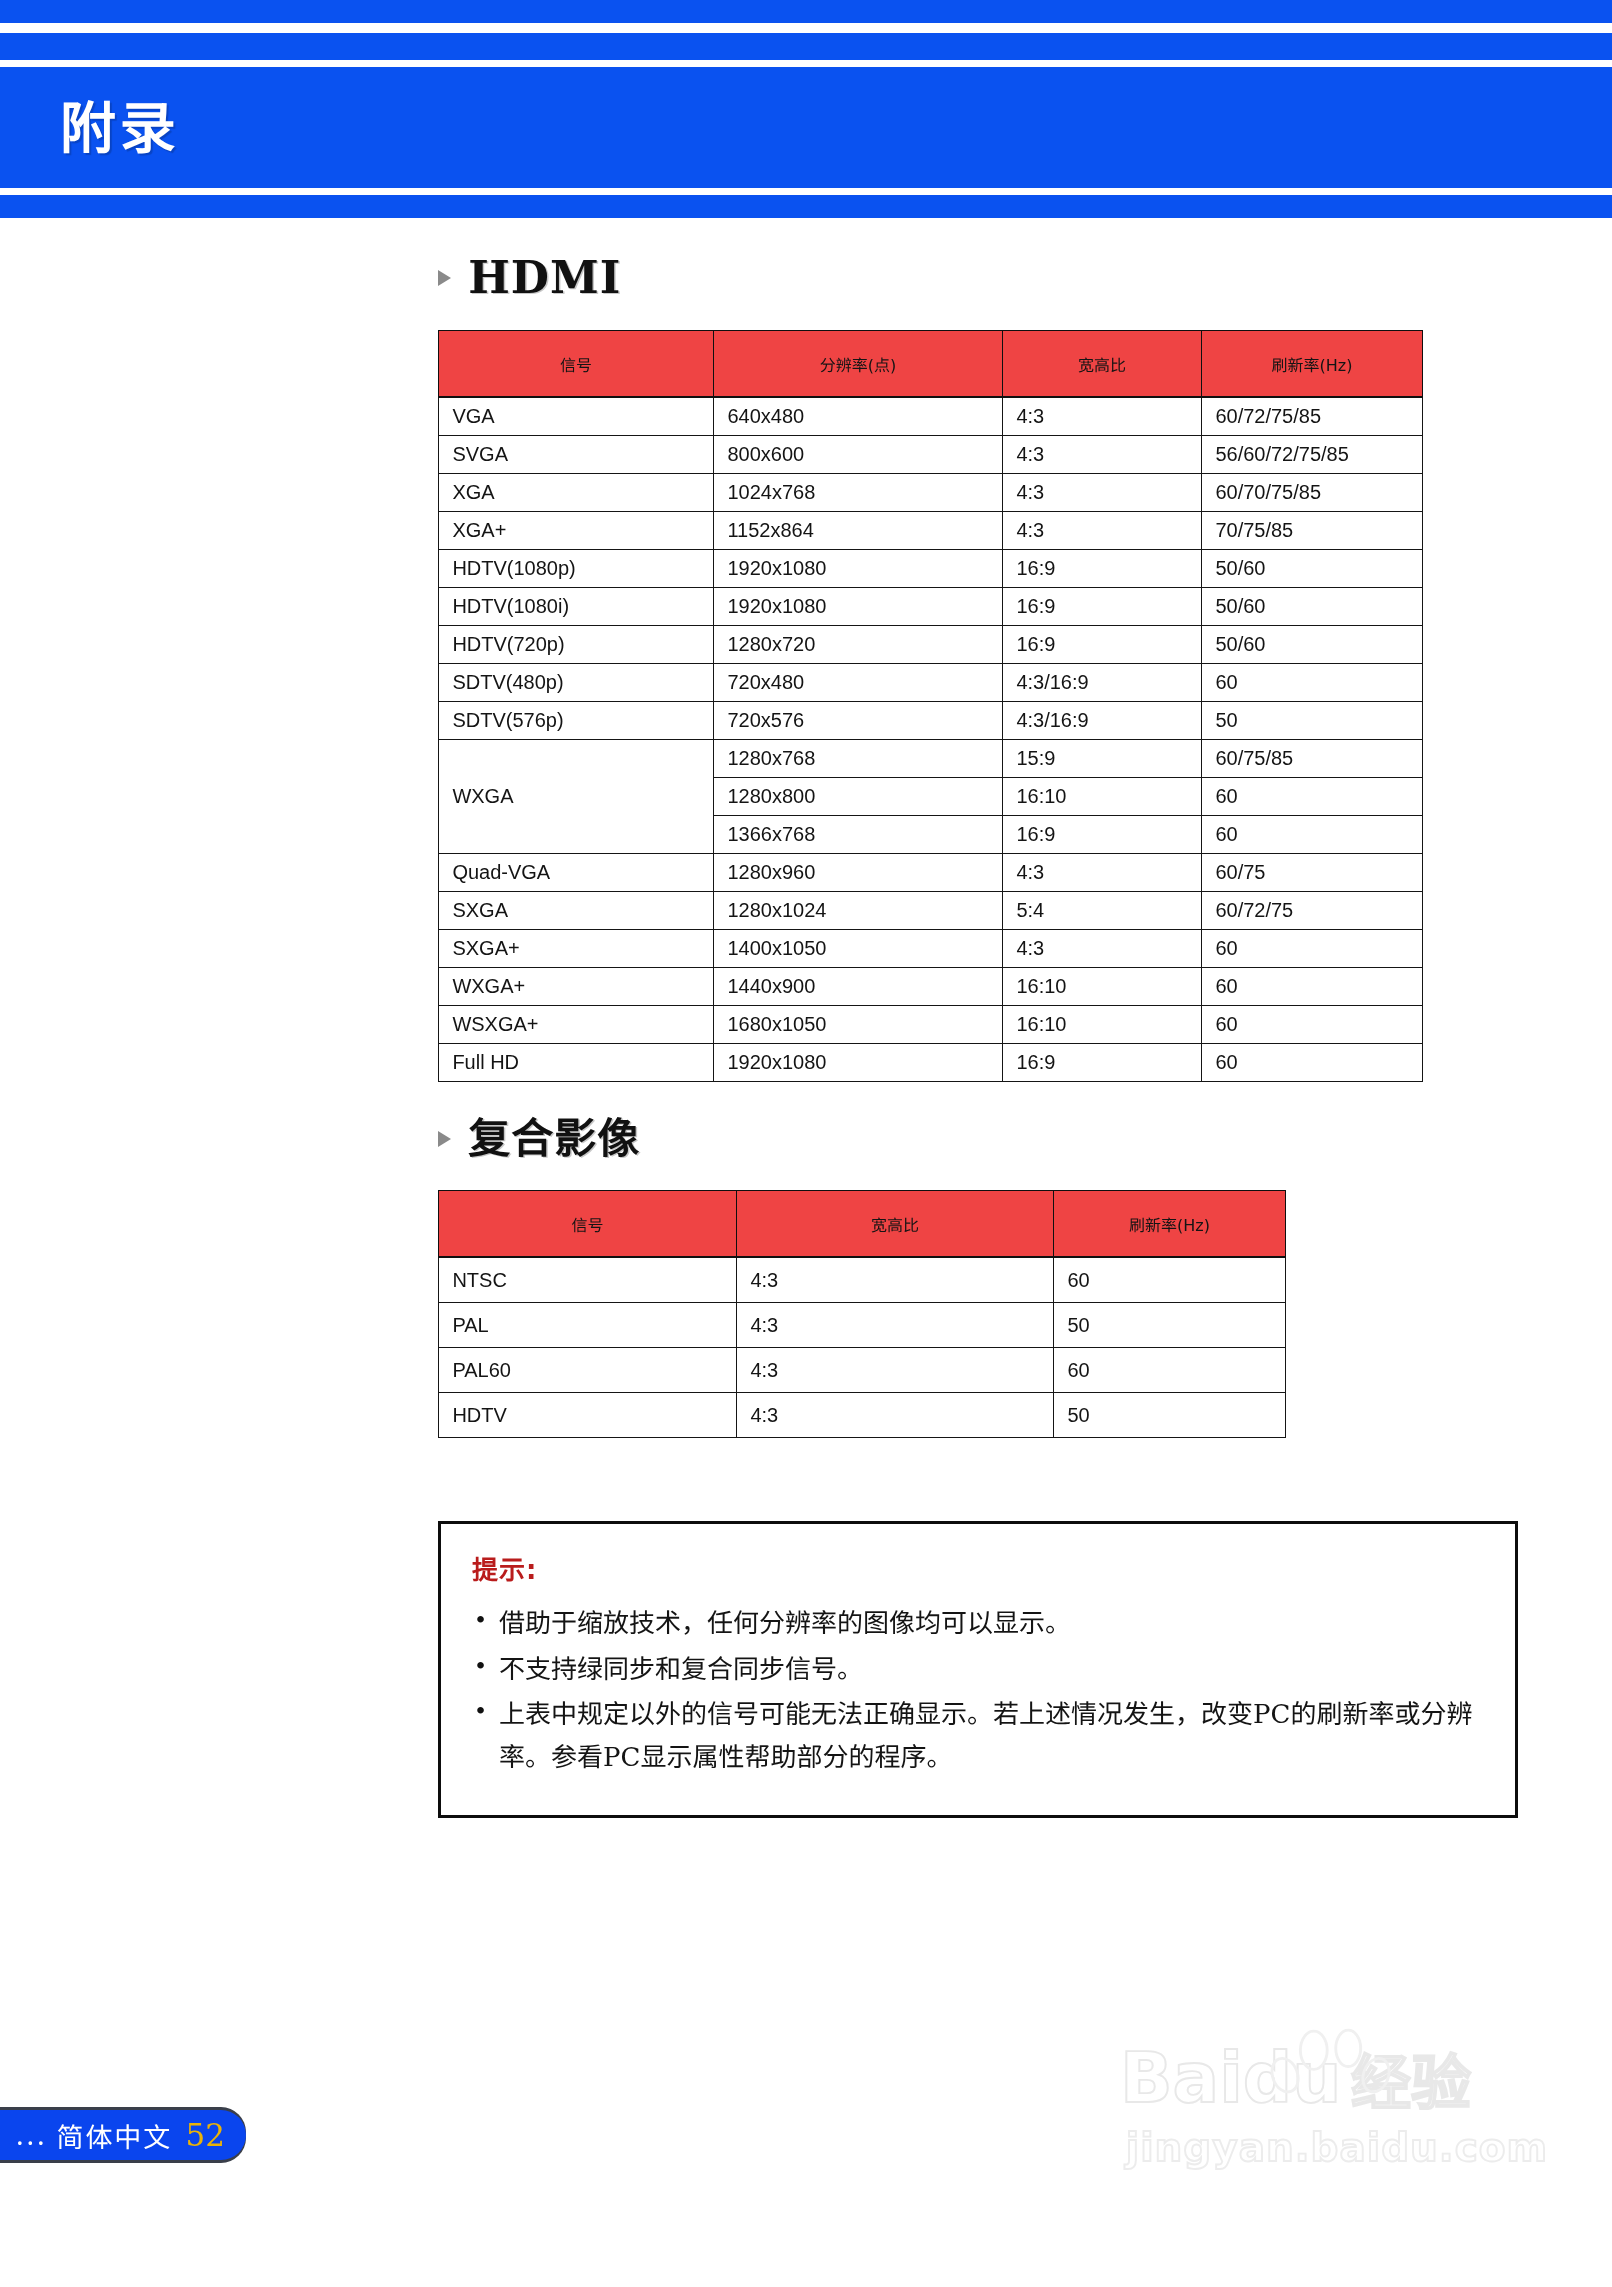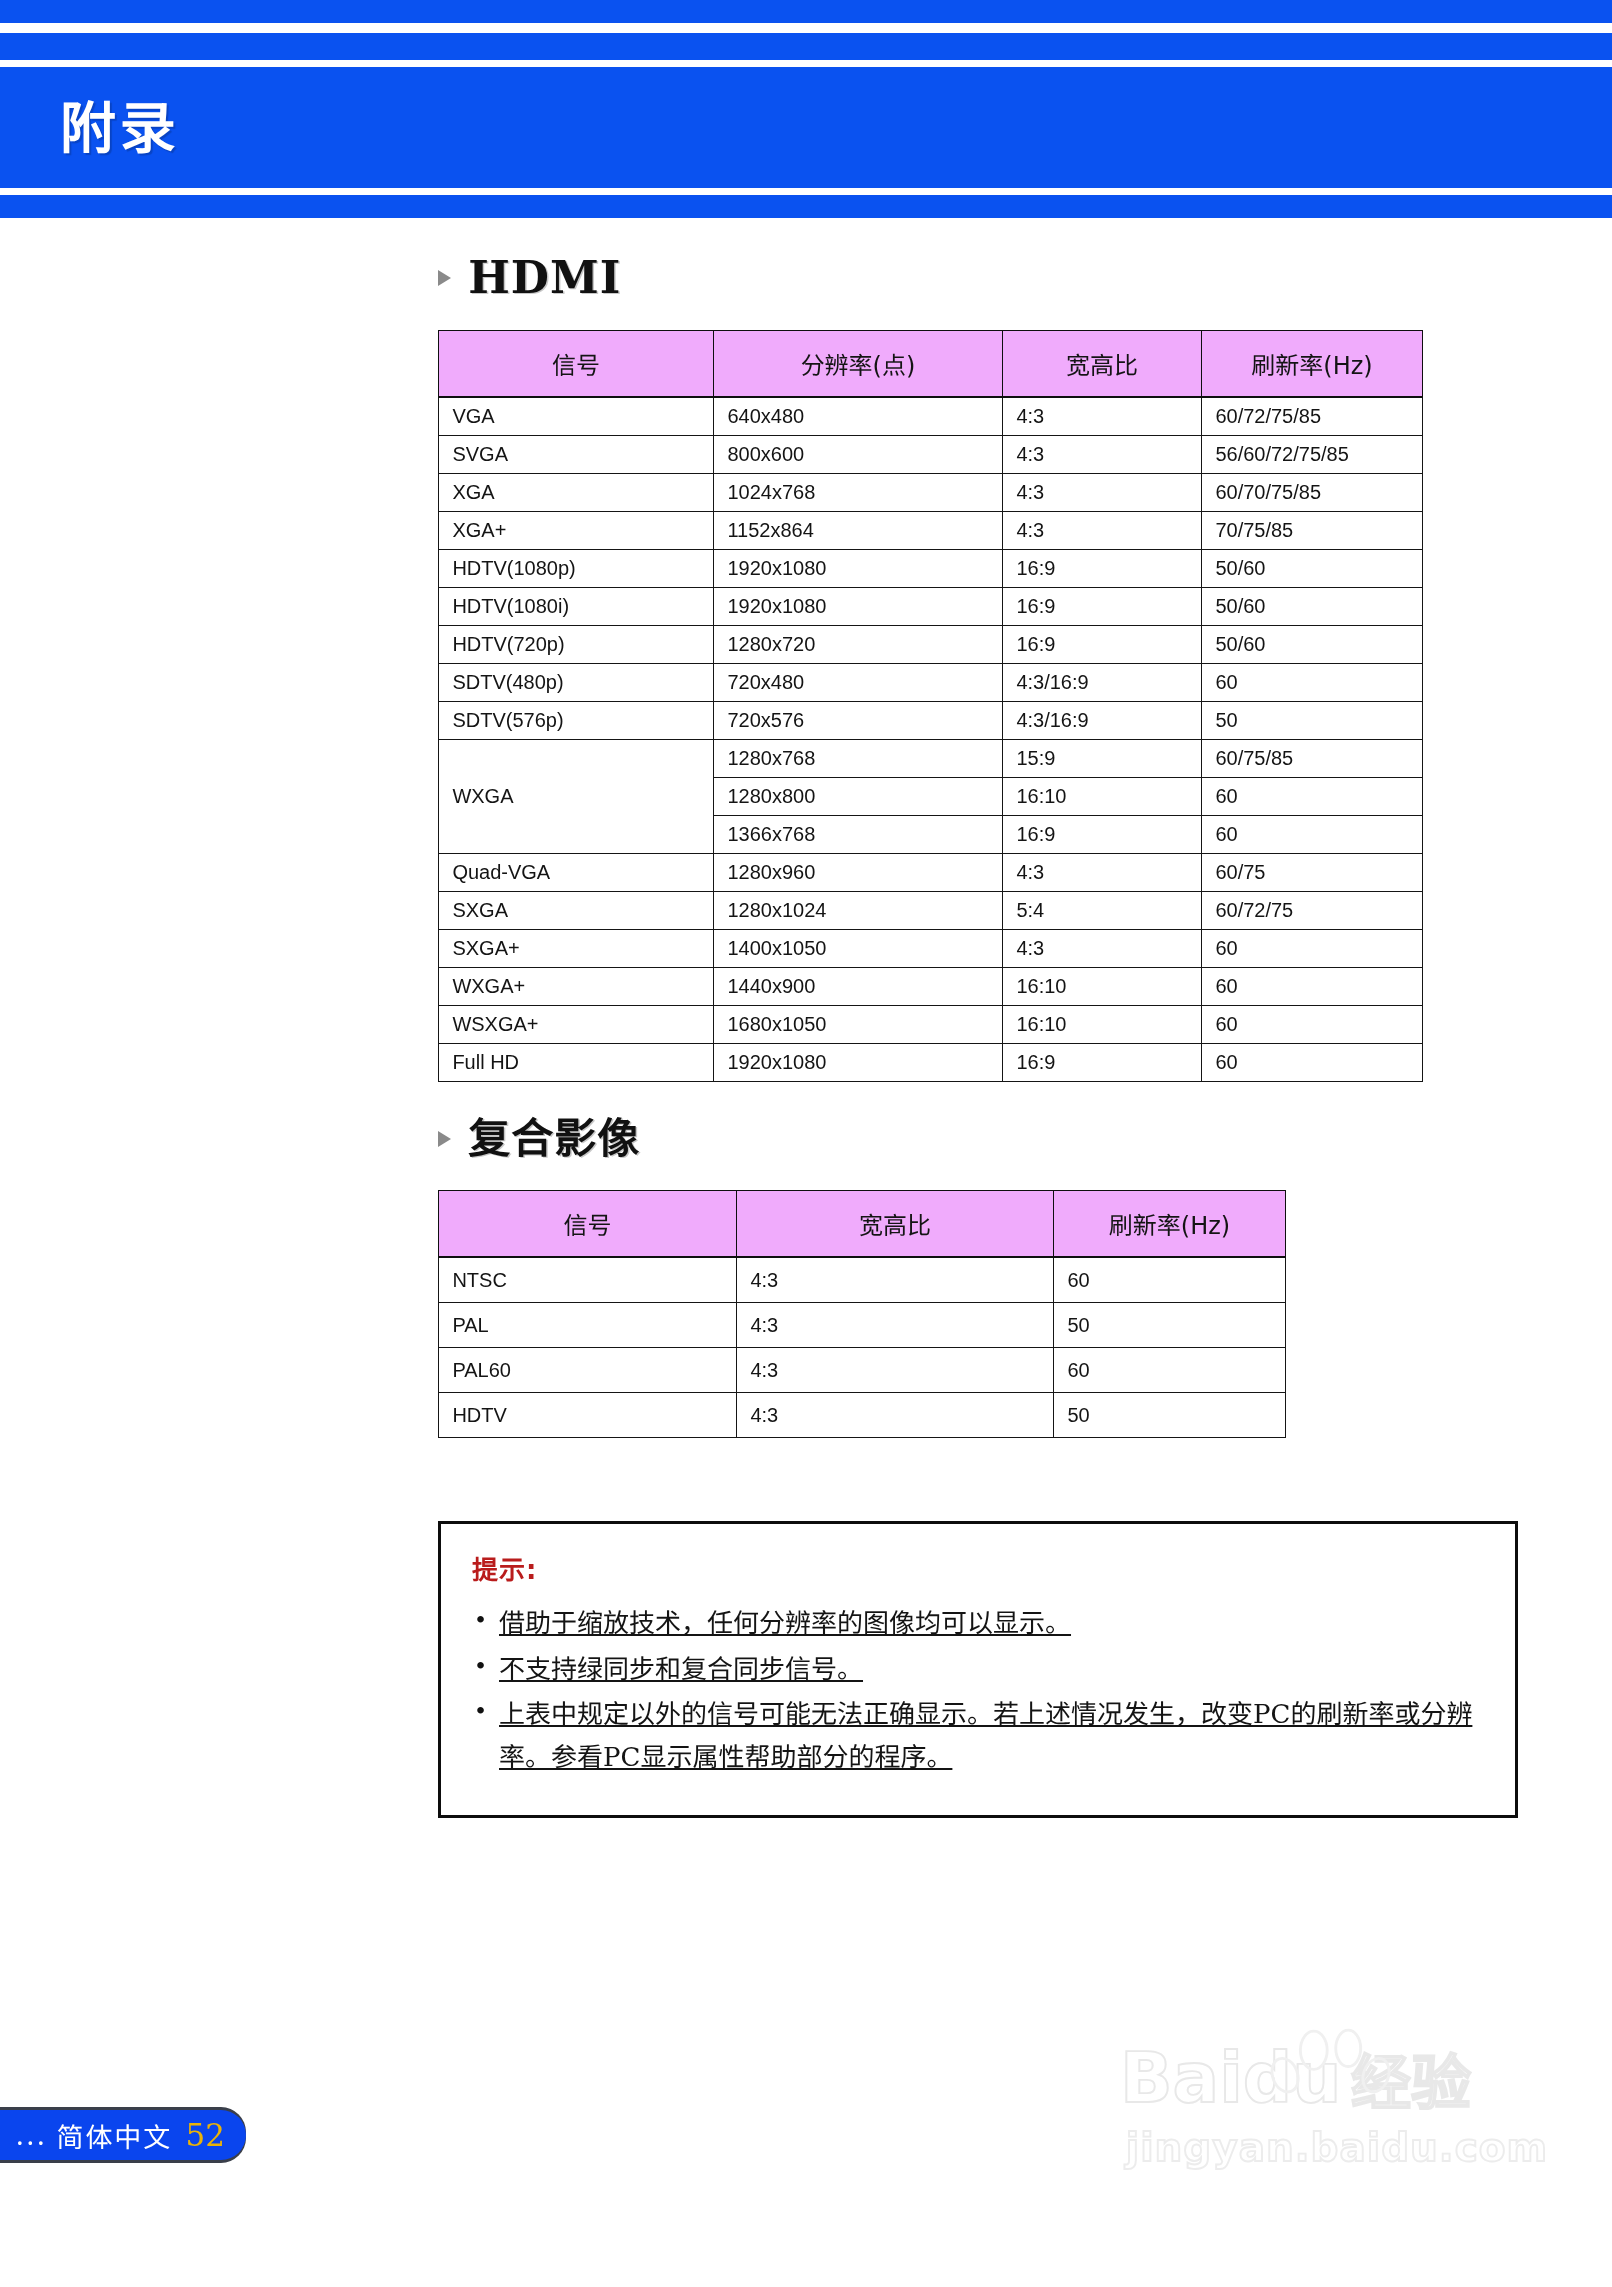--- a/index.html
+++ b/index.html
@@ -88,25 +88,25 @@
   }
   table.sig th, table.sig td {
     border: 1.9px solid #0f0f0f;
     padding: 0 13.4px;
     font-size: 20px;
     color: #141414;
     font-family: "Liberation Sans", "DejaVu Sans", sans-serif;
     vertical-align: middle;
   }
   table.sig thead th {
-    background: #f0abfc;
+    background: #ef4444;
     text-align: center;
     height: 65px;
     font-weight: normal;
-    font-size: 24px;
+    font-size: 16px;
     font-family: "DejaVu Sans", "Liberation Sans", sans-serif;
     border-bottom-width: 2.9px;
     margin-left: 10px;
   }
   table.sig tbody td {
     height: 37px;
     text-align: left;
     border-width: 1px;
     border-color: #151515;
   }
@@ -150,21 +150,20 @@
   }
   .tip-list { list-style: none; margin: 0; padding: 0; }
   .tip-item {
     position: relative;
     padding-left: 29px;
     font-family: "DejaVu Serif", "Liberation Serif", serif;
     font-size: 26px;
     line-height: 1.62;
     color: #141414;
     margin-bottom: 3.8px;
-    text-decoration: underline;
   }
   .tip-item::before {
     content: "\2022";
     position: absolute;
     left: 3.8px;
     top: 0;
     font-size: 23px;
     color: #111;
   }
 

